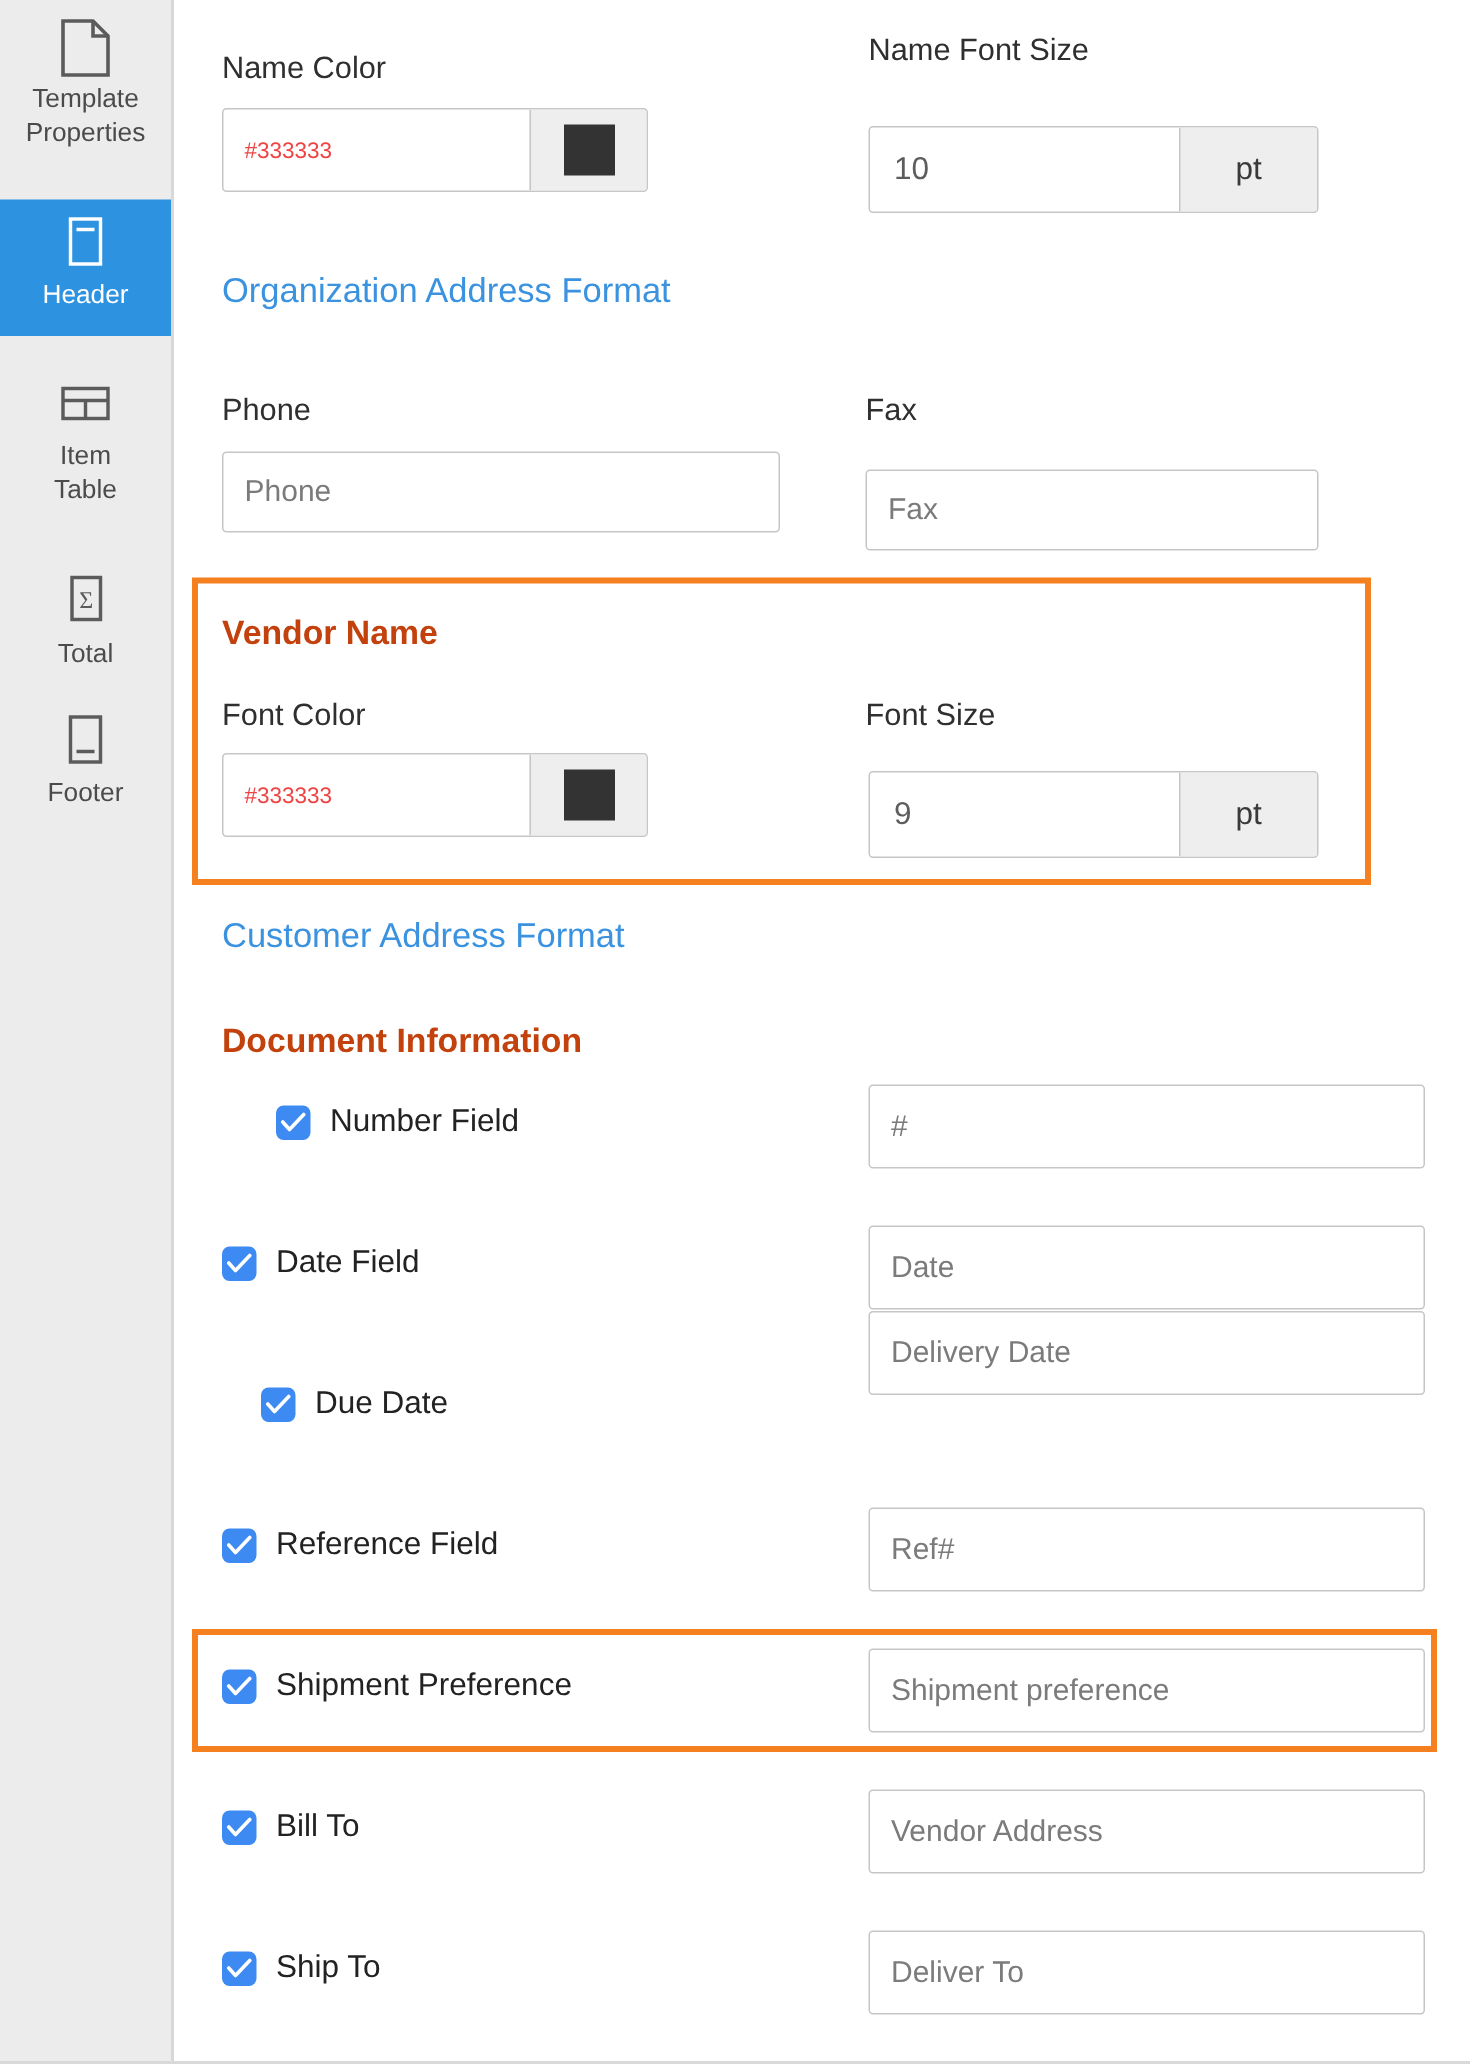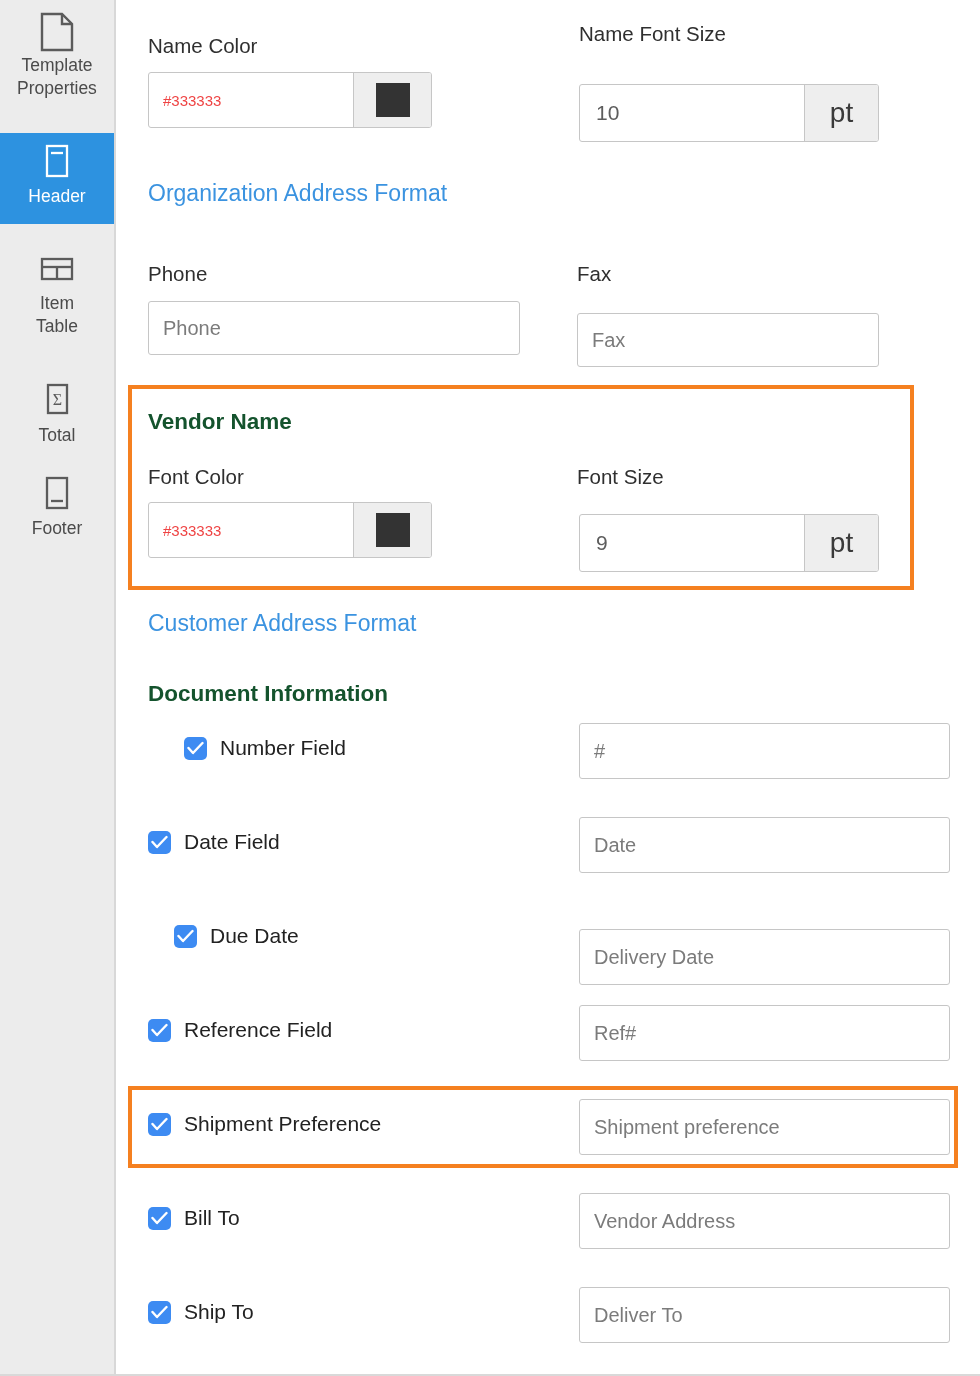--- a/index.html
+++ b/index.html
@@ -63,21 +63,21 @@
     position: absolute;
     font-size: 23px;
     color: #3b93e0;
     white-space: nowrap;
     cursor: pointer;
   }
   .sect-title {
     position: absolute;
     font-size: 22.5px;
     font-weight: bold;
-    color: #14532d;
+    color: #c2410c;
     white-space: nowrap;
   }
 
   
   .tinput {
     position: absolute;
     background: #ffffff;
     border: 1.6px solid #c6c6c6;
     border-radius: 3px;
     display: flex;
@@ -133,27 +133,27 @@
   .sizebox .val {
     flex: 1;
     display: flex;
     align-items: center;
     padding-left: 16px;
     font-size: 21px;
     color: #5d5d5d;
     cursor: text;
   }
   .sizebox .unit {
-    width: 74px;
+    width: 92px;
     background: #eeeeee;
     border-left: 1.6px solid #c6c6c6;
     display: flex;
     align-items: center;
     justify-content: center;
-    font-size: 28px;
+    font-size: 21px;
     color: #3a3a3a;
     cursor: default;
   }
 
   
   .hilite {
     position: absolute;
     border: 4px solid #f58020;
     pointer-events: none;
   }
@@ -308,21 +308,21 @@
     <div class="tinput" style="left:461px; top:817px; width:371px; height:56px;">Date</div>
 
     <div class="cbrow" style="left:30px; top:924px;margin-left:26px;">
       <span class="cbox">
         <svg width="17" height="15" viewBox="0 0 17 15">
             <path d="M1.5 7 L6 12 L15.5 2" fill="none" stroke="#ffffff" stroke-width="2.4" stroke-linecap="round" stroke-linejoin="round"></path>
           </svg>
       </span>
       <span class="cblabel">Due Date</span>
     </div>
-    <div class="tinput" style="left:461px; top:929px; width:371px; height:56px;">Delivery Date</div>
+    <div class="tinput" style="left:461px; top:874px; width:371px; height:56px;">Delivery Date</div>
 
     <div class="cbrow" style="left:30px; top:1018px;">
       <span class="cbox">
         <svg width="17" height="15" viewBox="0 0 17 15">
             <path d="M1.5 7 L6 12 L15.5 2" fill="none" stroke="#ffffff" stroke-width="2.4" stroke-linecap="round" stroke-linejoin="round"></path>
           </svg>
       </span>
       <span class="cblabel">Reference Field</span>
     </div>
     <div class="tinput" style="left:461px; top:1005px; width:371px; height:56px;">Ref#</div>

